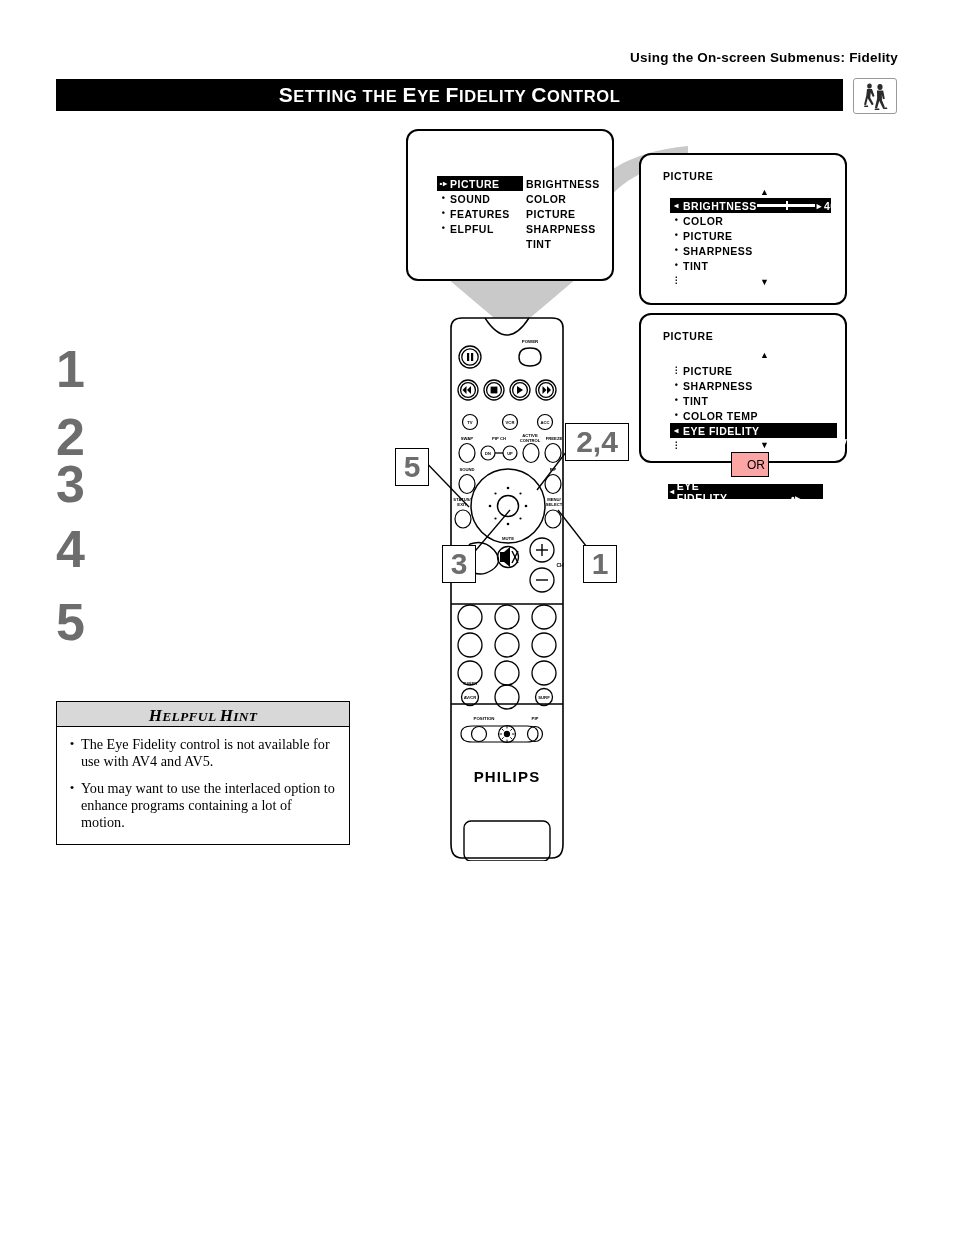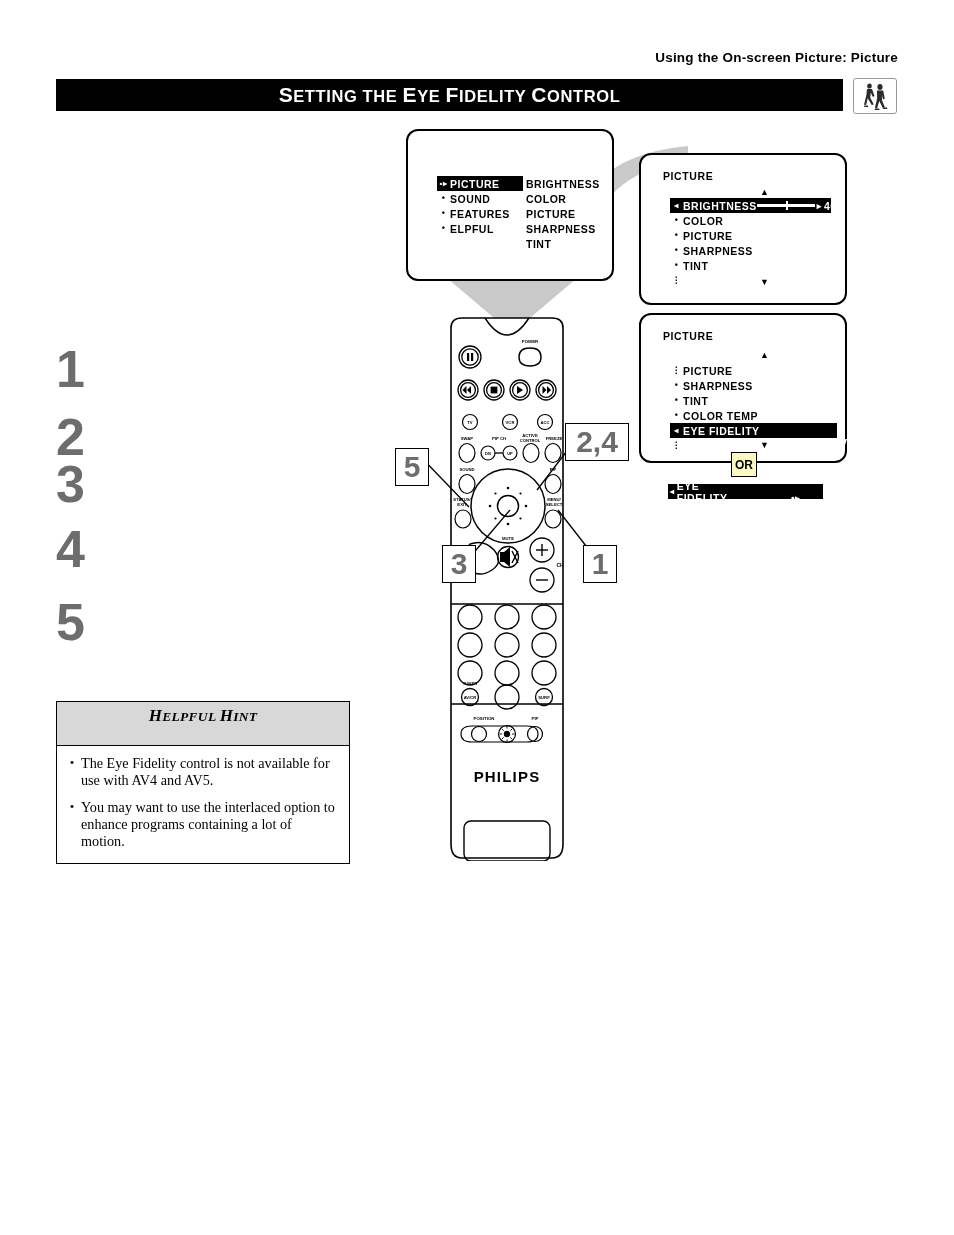--- a/index.html
+++ b/index.html
@@ -63,21 +63,21 @@
     position: absolute; left: 56px; top: 701px;
     width: 294px;
     border: 1.5px solid #000;
     background: #fff;
     box-sizing: border-box;
   }
   #hint-head {
     background: #d8d8d8;
     border-bottom: 1.5px solid #000;
     text-align: center;
-    padding: 4px 0 19px;
+    padding: 4px 0 0;
     font-family: "Liberation Serif", serif;
     font-style: italic;
     font-weight: bold;
     font-size: 17px;
     letter-spacing: .3px;
   }
   #hint-head .sc { font-size: 13.5px; }
   #hint-body { padding: 9px 10px 12px 6px; }
   .hint-item {
     display: flex;
@@ -159,24 +159,25 @@
     position: absolute;
     font-size: 9px; font-weight: bold; line-height: 1;
     letter-spacing: -1px;
   }
   .dots-glyph { font-size: 8px; line-height: 6px; }
 
   
   #or-box {
     position: absolute; left: 731px; top: 452px;
     width: 24px; height: 23px;
-    border: 1.5px solid #000; background: #fef9c3;
+    border: 1.5px solid #000; background: #fca5a5;
     display: flex; align-items: center; justify-content: center;
-    font-size: 12px; font-weight: bold;
+    font-size: 12px; font-weight: normal;
     z-index: 6;
+    padding-left: 12px;
   }
   #interlaced-bar {
     position: absolute; left: 668px; top: 484px;
     width: 155px; height: 15px;
     background: #000; color: #fff;
     display: flex; align-items: center;
     font-size: 10.5px; font-weight: bold; letter-spacing: .5px;
     font-family: "Liberation Sans", sans-serif;
   }
   #interlaced-bar .bullet { width: 13px; text-align: center; font-size: 8px; }
@@ -199,21 +200,21 @@
   .callout.sz1 { width: 32px; height: 36px; font-size: 30px; }
   .callout.sz2 { width: 62px; height: 36px; font-size: 30px; }
 
   
   #remote { position: absolute; left: 442px; top: 316px; width: 130px; height: 545px; }
   #remote svg { display: block; }
 </style>
 </head>
 <body>
 
-<div id="running-head">Using the On-screen Picture: Picture</div>
+<div id="running-head">Using the On-screen Submenus: Fidelity</div>
 
 <div id="title-bar">
   <div id="title-text">
     <span class="big">S</span><span class="sc">ETTING THE </span><span class="big">E</span><span class="sc">YE </span><span class="big">F</span><span class="sc">IDELITY </span><span class="big">C</span><span class="sc">ONTROL</span>
   </div>
 </div>
 
 <div id="corner-icon">
   <svg width="42" height="34" viewBox="0 0 42 34">
     <g fill="#2b2b2b">

